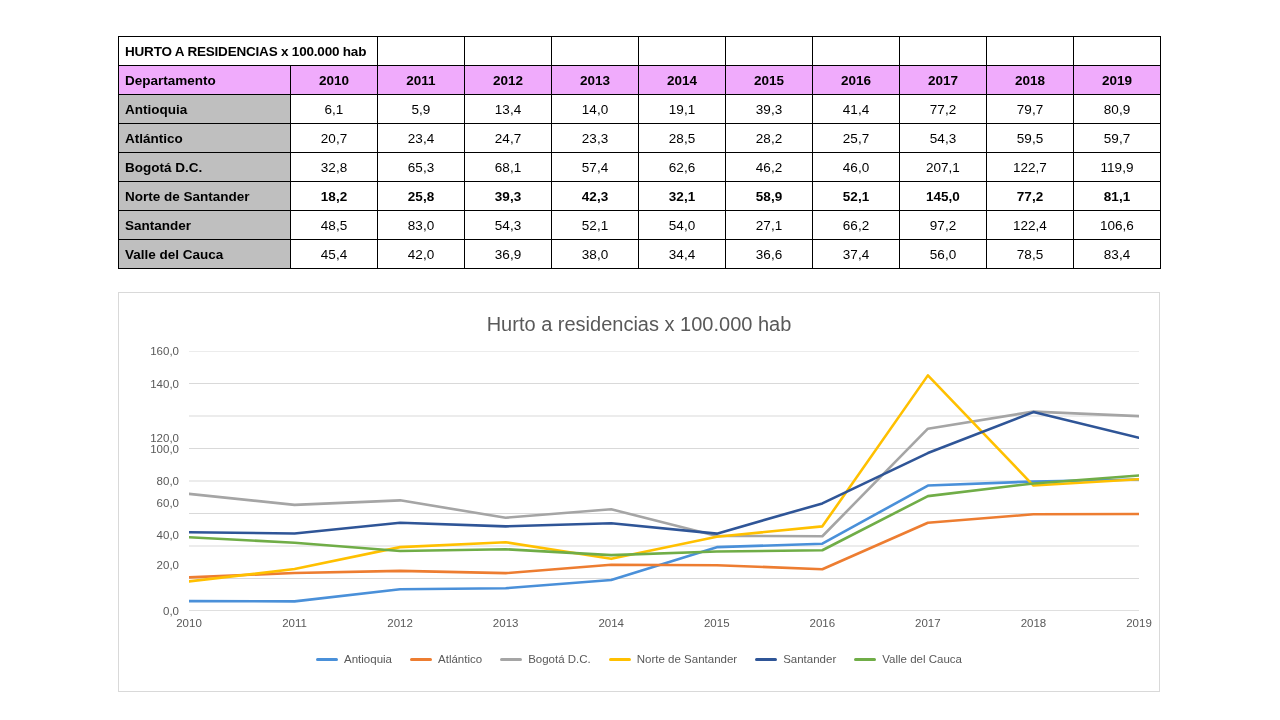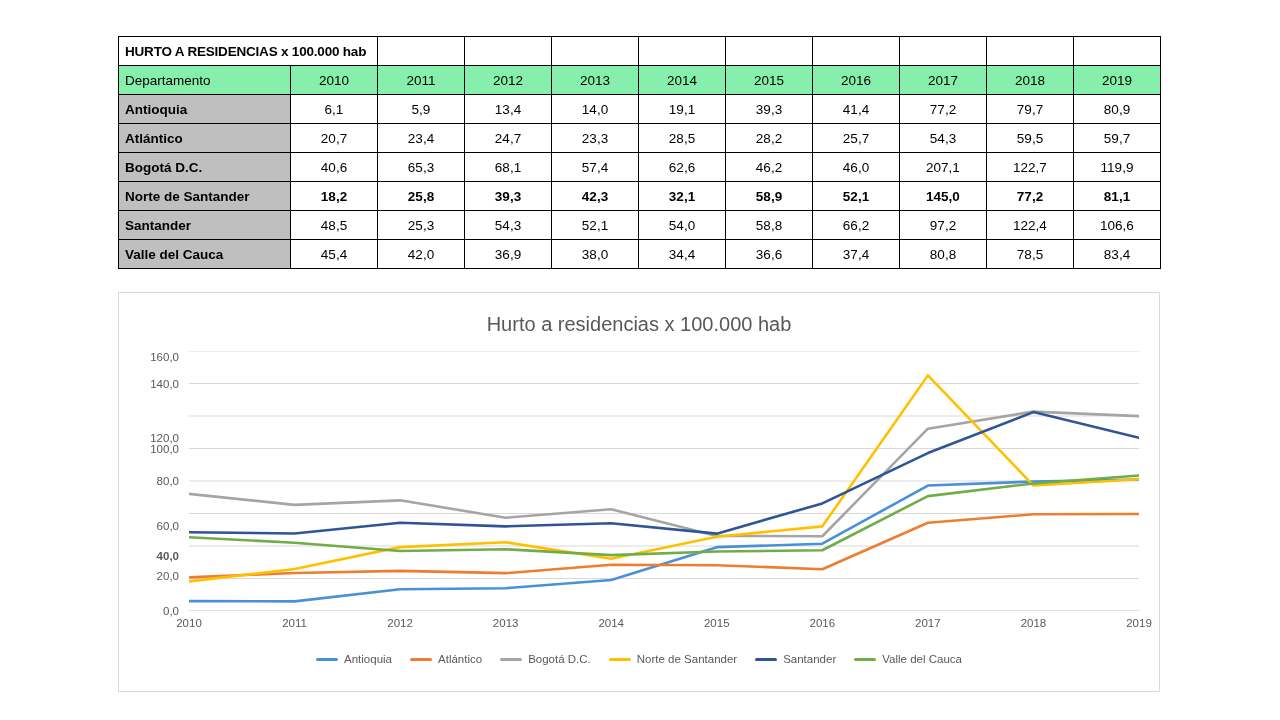--- a/index.html
+++ b/index.html
@@ -45,22 +45,22 @@
     background: #ffffff;
     text-align: left;
     font-weight: bold;
     font-size: 13.5px;
     letter-spacing: -0.2px;
   }
   table.data-table tr.title-row td.blank {
     border-left: 1px solid #000;
   }
   table.data-table tr.head-row td {
-    background: #86efac;
-    font-weight: normal;
+    background: #f0abfc;
+    font-weight: bold;
   }
   table.data-table tr.head-row td.first {
     text-align: left;
   }
   table.data-table td.rowlabel {
     background: #bfbfbf;
     text-align: left;
     font-weight: bold;
   }
   table.data-table tr.bold-row td {
@@ -224,21 +224,21 @@
             <td>23,3</td>
             <td>28,5</td>
             <td>28,2</td>
             <td>25,7</td>
             <td>54,3</td>
             <td>59,5</td>
             <td>59,7</td>
           </tr>
           <tr>
             <td class="rowlabel">Bogotá D.C.</td>
-            <td>40,6</td>
+            <td>32,8</td>
             <td>65,3</td>
             <td>68,1</td>
             <td>57,4</td>
             <td>62,6</td>
             <td>46,2</td>
             <td>46,0</td>
             <td>207,1</td>
             <td>122,7</td>
             <td>119,9</td>
           </tr>
@@ -251,60 +251,60 @@
             <td>32,1</td>
             <td>58,9</td>
             <td>52,1</td>
             <td>145,0</td>
             <td>77,2</td>
             <td>81,1</td>
           </tr>
           <tr>
             <td class="rowlabel">Santander</td>
             <td>48,5</td>
-            <td>25,3</td>
+            <td>83,0</td>
             <td>54,3</td>
             <td>52,1</td>
             <td>54,0</td>
-            <td>58,8</td>
+            <td>27,1</td>
             <td>66,2</td>
             <td>97,2</td>
             <td>122,4</td>
             <td>106,6</td>
           </tr>
           <tr>
             <td class="rowlabel">Valle del Cauca</td>
             <td>45,4</td>
             <td>42,0</td>
             <td>36,9</td>
             <td>38,0</td>
             <td>34,4</td>
             <td>36,6</td>
             <td>37,4</td>
-            <td>80,8</td>
+            <td>56,0</td>
             <td>78,5</td>
             <td>83,4</td>
           </tr>
         </tbody>
     </table>
   </div>
 
   <div class="chart-box">
     <div class="chart-title">Hurto a residencias x 100.000 hab</div>
 
     <div class="ylabels" id="y-labels">
         <div class="ylabel" style="top: 260px;">0,0</div>
-        <div class="ylabel" style="top: 225px;">20,0</div>
-        <div class="ylabel" style="top: 205px; font-weight: bold;">40,0</div>
-        <div class="ylabel" style="top: 175px;">60,0</div>
+        <div class="ylabel" style="top: 214px;">20,0</div>
+        <div class="ylabel" style="top: 184px;">40,0</div>
+        <div class="ylabel" style="top: 152px;">60,0</div>
         <div class="ylabel" style="top: 130px;">80,0</div>
         <div class="ylabel" style="top: 97.5px;">100,0</div>
         <div class="ylabel" style="top: 67px; margin-top: 20px;">120,0</div>
         <div class="ylabel" style="top: 32.5px;">140,0</div>
-        <div class="ylabel" style="top: 6px;">160,0</div>
+        <div class="ylabel" style="top: 0px;">160,0</div>
       </div>
 
     <div class="plot">
       <svg id="plot-svg" width="950" height="260" viewBox="0 0 950 260">
           <line x1="0" x2="950" y1="260" y2="260" stroke="#bfbfbf" stroke-width="1"></line>
           <line x1="0" x2="950" y1="227.5" y2="227.5" stroke="#d9d9d9" stroke-width="1"></line>
           <line x1="0" x2="950" y1="195" y2="195" stroke="#d9d9d9" stroke-width="1"></line>
           <line x1="0" x2="950" y1="162.5" y2="162.5" stroke="#d9d9d9" stroke-width="1"></line>
           <line x1="0" x2="950" y1="130" y2="130" stroke="#d9d9d9" stroke-width="1"></line>
           <line x1="0" x2="950" y1="97.5" y2="97.5" stroke="#d9d9d9" stroke-width="1"></line>

